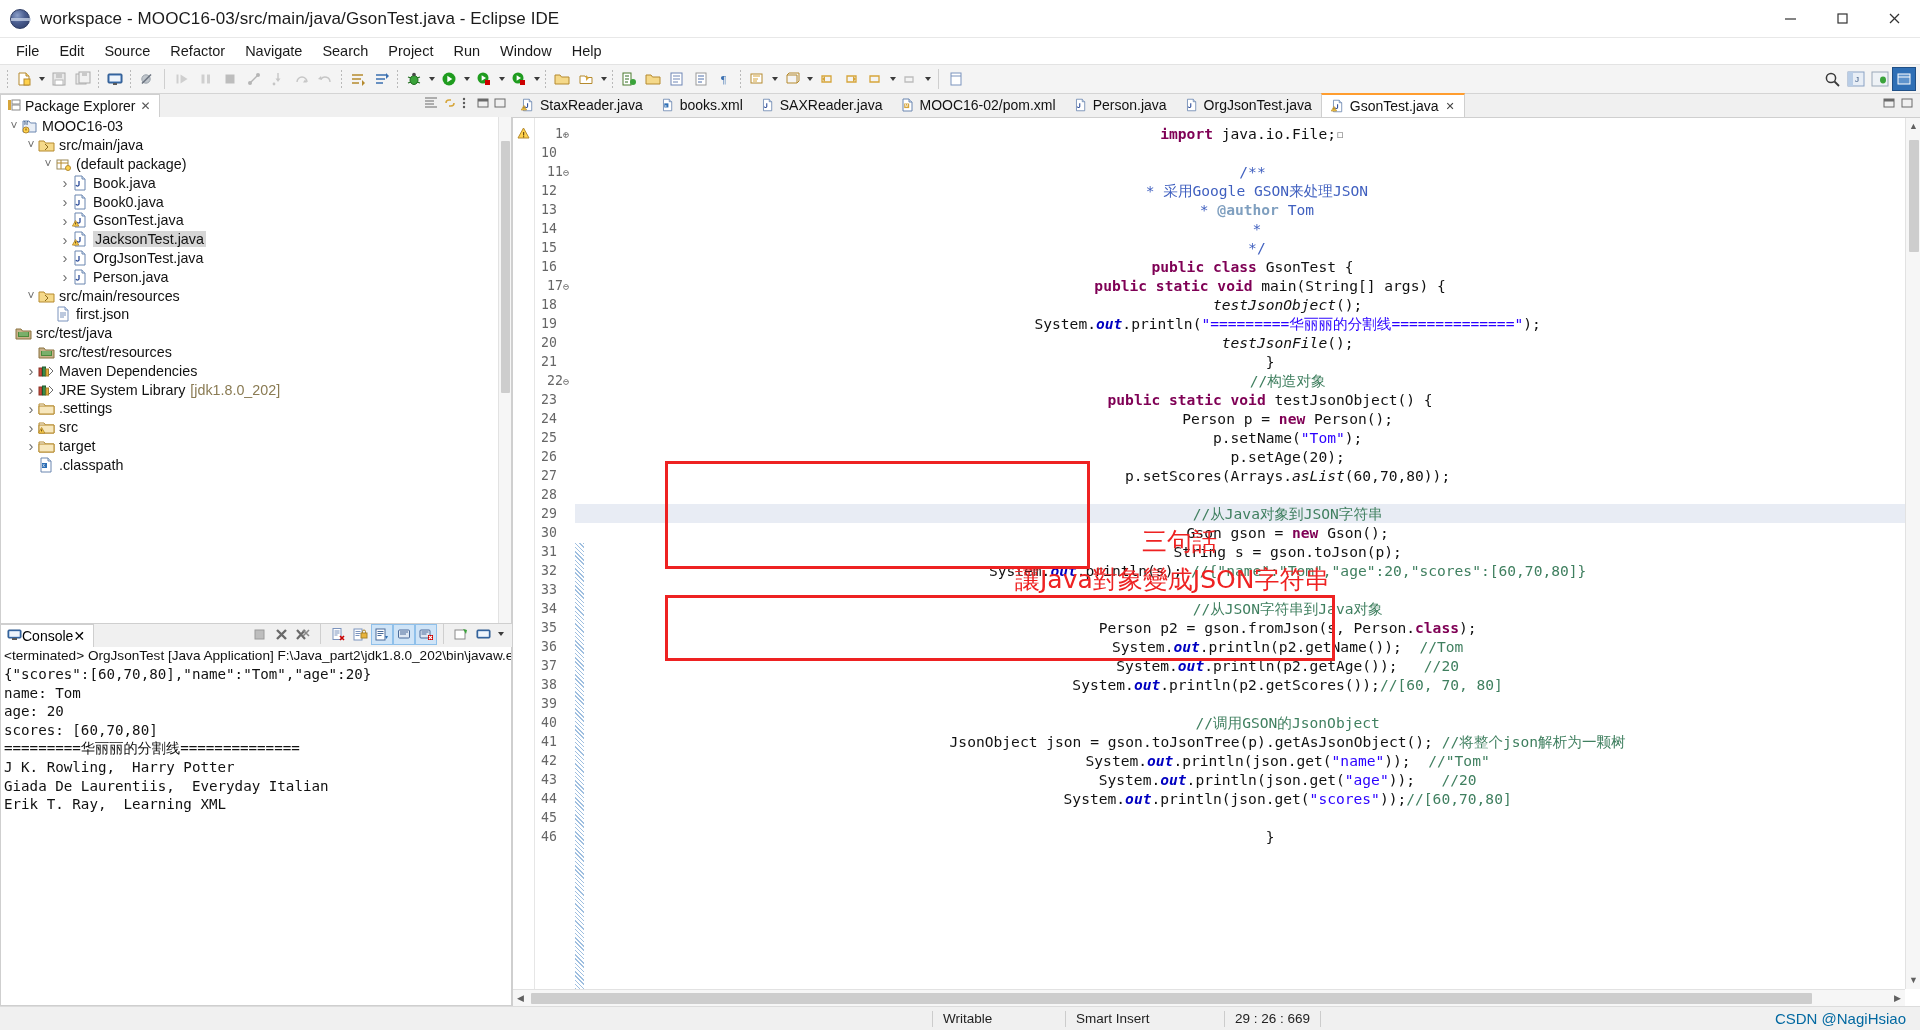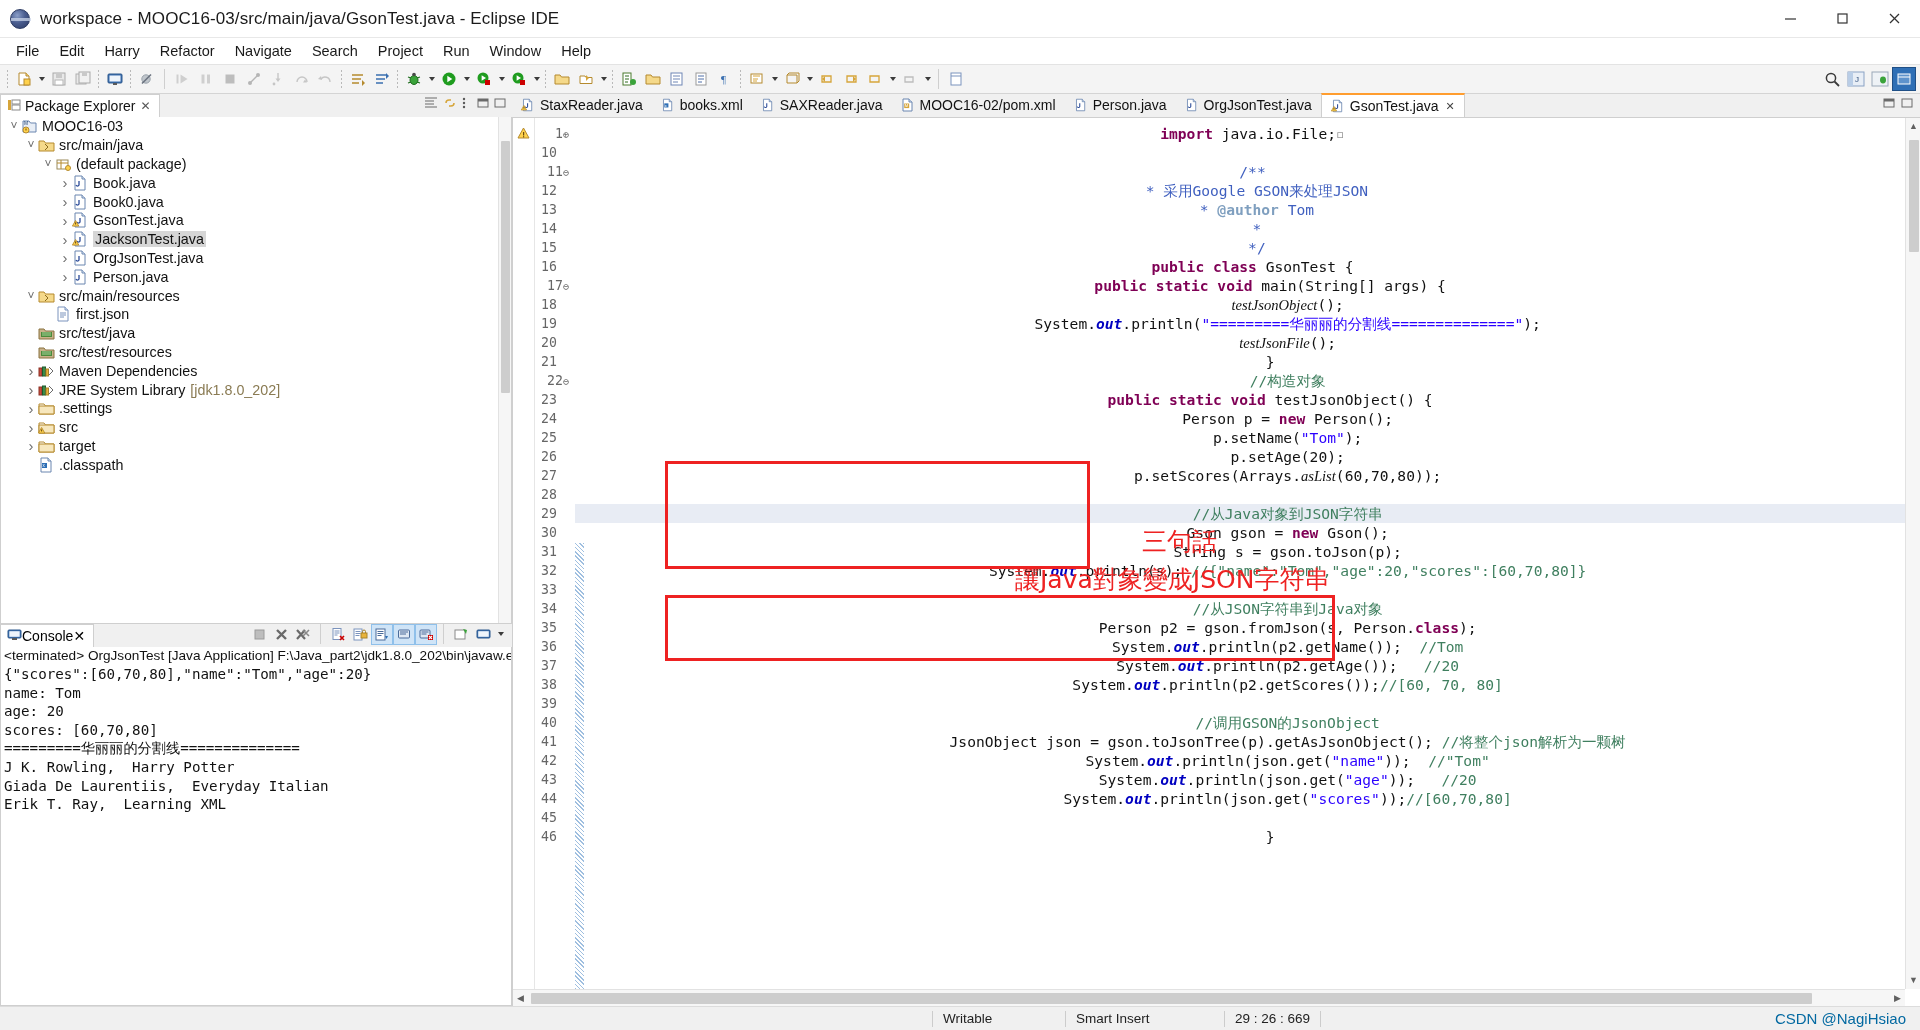--- a/index.html
+++ b/index.html
@@ -107,21 +107,21 @@
   .code-area { flex:1; position:relative; overflow:hidden; }
   .codeline { height:19px; line-height:19px; font-family:"DejaVu Sans Mono","Liberation Mono",monospace;
               font-size:14.6px; color:#111; white-space:pre; }
   .lnum { height:19px; line-height:19px; font-family:"DejaVu Sans Mono","Liberation Mono",monospace;
           font-size:13.2px; color:#666; text-align:right; }
   .k { color:#7f0055; font-weight:bold; }          
   .s { color:#2a00ff; }                             
   .c { color:#3f7f5f; }                             
   .jd { color:#3f5fbf; }                            
   .jdt { color:#7f9fbf; font-weight:bold; }         
-  .it { font-style:italic;font-family:Liberation Serif, serif; }                        
+  .it { font-style:italic; }                        
   .stf { color:#0000c0; font-style:italic; font-weight:bold; }
 
   .ann-box { position:absolute; border:3px solid #ee2222; pointer-events:none; }
   .ann-text { position:absolute; color:#ee2222; font-size:25px; line-height:34px;
               font-family:"DejaVu Sans", sans-serif; white-space:pre; }
 
   .vert-ruler { position:absolute; top:0; bottom:0; width:9px;
      background-image: repeating-linear-gradient(45deg,#9fbfe0 0 1px, #ffffff 1px 3px); }
 
   .edit-vscroll { position:absolute; right:0; top:0; bottom:17px; width:15px; background:#f6f6f6;
@@ -163,21 +163,21 @@
             <line x1="2" y1="2" x2="11" y2="11" stroke="#333" stroke-width="1.3"></line>
             <line x1="11" y1="2" x2="2" y2="11" stroke="#333" stroke-width="1.3"></line>
           </svg>
       </div>
     </div>
   </div>
 
   <div class="menubar">
     <div class="menu-item">File</div>
     <div class="menu-item">Edit</div>
-    <div class="menu-item">Harry</div>
+    <div class="menu-item">Source</div>
     <div class="menu-item">Refactor</div>
     <div class="menu-item">Navigate</div>
     <div class="menu-item">Search</div>
     <div class="menu-item">Project</div>
     <div class="menu-item">Run</div>
     <div class="menu-item">Window</div>
     <div class="menu-item">Help</div>
   </div>
 
   <div class="toolbar">
@@ -572,21 +572,21 @@
             </div>
             <div class="trow" style="padding-left: 40px;">
               <span class="twist"></span>
               <span class="ticon"><svg width="17" height="16" viewBox="0 0 17 16">
                   <path d="M3 1h7l3 3v11H3z" fill="#fff" stroke="#7b93bd"></path>
                   <path d="M10 1v3h3" fill="#dbe6f3" stroke="#7b93bd"></path>
                   <path d="M5 7h6M5 9h6M5 11h4" stroke="#7b93bd"></path>
                 </svg></span>
               <span class="tlabel">first.json</span>
             </div>
-            <div class="trow" style="padding-left: 23px;">
+            <div class="trow" style="">
               <span class="twist"></span>
               <span class="ticon"><svg width="17" height="16" viewBox="0 0 17 16">
                   <path d="M1 4h5l1.5 2H16v8H1z" fill="#c9b28a" stroke="#8a7240"></path>
                   <path d="M3 7h11v5H3z" fill="#4a8a3a"></path>
                   <path d="M4 8h9M4 10h9" stroke="#a8d49a"></path>
                 </svg></span>
               <span class="tlabel">src/test/java</span>
             </div>
             <div class="trow" style="padding-left: 23px;">
               <span class="twist"></span>

